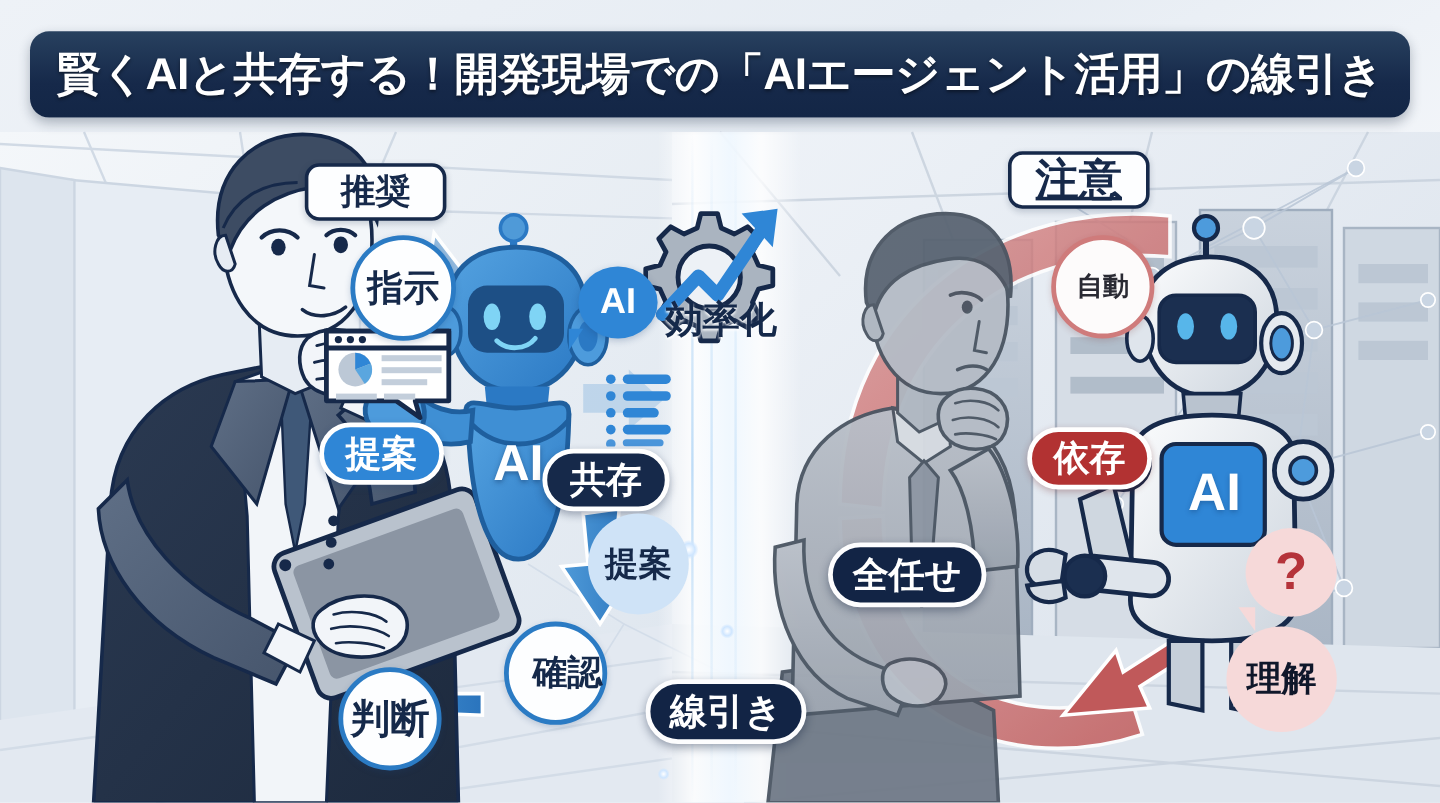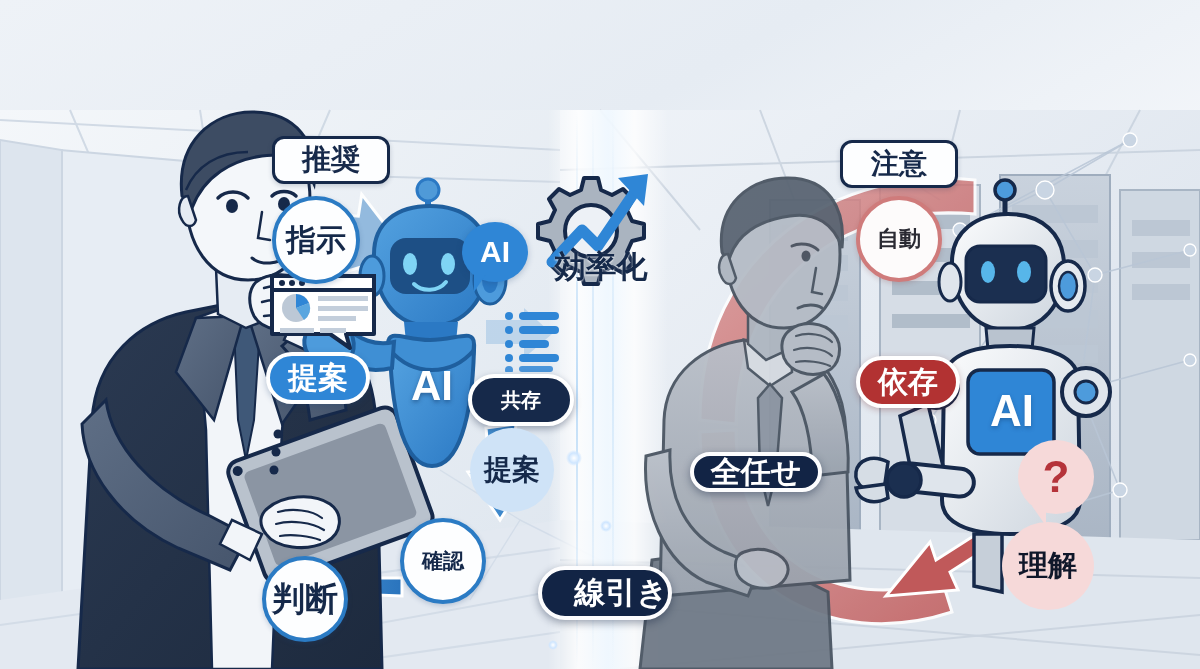--- a/index.html
+++ b/index.html
@@ -37,21 +37,21 @@
     text-shadow:0 2px 3px rgba(0,0,0,.45);
   }
 
   
   .chip{position:absolute;display:flex;align-items:center;justify-content:center;box-sizing:border-box;font-weight:700;white-space:nowrap;}
 
   .chip-outline{
     background:#fdfeff;border:3px solid #16294a;border-radius:12px;color:#16294a;
     box-shadow:0 2px 5px rgba(25,45,75,.2);
   }
-  .chip-circle{border-radius:50%;}
+  .chip-circle{border-radius:50%;margin-left:20px;}
   .chip-pill{border-radius:999px;}
 
   .c-white-blue{background:#fdfeff;border:4px solid #2b7bc4;color:#15294a;box-shadow:0 2px 5px rgba(30,70,120,.22);}
   .c-blue-solid{background:#2f86d6;border:4px solid #ffffff;color:#fff;box-shadow:0 2px 6px rgba(25,60,110,.28);}
   .c-blue-light{background:#cfe3f7;border:0;color:#15294a;}
   .c-navy-solid{background:#16294a;border:4px solid #ffffff;color:#fff;box-shadow:0 3px 7px rgba(15,30,60,.35);}
   .c-navy-deep{background:#122445;border:4px solid #fdfdfe;color:#fff;box-shadow:0 3px 8px rgba(15,30,60,.4);}
   .c-red-solid{background:#b23232;border:4px solid #ffffff;color:#fff;box-shadow:0 2px 6px rgba(110,30,30,.3);}
   .c-white-red{background:#fdfbfb;border:4px solid #cf7b7b;color:#2a2a33;box-shadow:0 2px 5px rgba(120,50,50,.2);}
   .c-pink-soft{background:#f6d9d9;border:0;color:#0f172a;}
@@ -494,74 +494,77 @@
         <circle cx="5" cy="34" r="4"></circle>
           <rect x="15" y="30" width="30" height="8" rx="4"></rect>
         <circle cx="5" cy="48" r="4"></circle>
           <rect x="15" y="44" width="40" height="8" rx="4"></rect>
         <circle cx="5" cy="60" r="4" opacity=".85"></circle>
           <rect x="15" y="56" width="34" height="6" rx="3" opacity=".85"></rect>
       </g>
     </svg>
   </div>
 
-
-  <div class="chip chip-outline" style="left:272px;top:136px;width:118px;height:48px;font-size:29px;">
+  <div class="title-bar">
+    <span class="title-text">賢くAIと共存する！開発現場での「AIエージェント活用」の線引き</span>
+  </div>
+
+  <div class="chip chip-outline" style="left:254px;top:136px;width:118px;height:48px;font-size:29px;">
     <span>推奨</span>
   </div>
-  <div class="chip chip-outline" style="left:840px;top:140px;width:118px;height:48px;font-size:28px;">
+  <div class="chip chip-outline" style="left:840px;top:126px;width:118px;height:48px;font-size:36px;text-decoration:underline;">
     <span>注意</span>
   </div>
 
   <div class="chip chip-circle c-white-blue" style="left:272px;top:196px;width:88px;height:88px;font-size:30px;">
     <span>指示</span>
   </div>
 
   <div class="chip chip-pill c-blue-solid" style="left:266px;top:352px;width:104px;height:52px;font-size:30px;">
     <span>提案</span>
   </div>
 
   <div class="chip" style="left:396px;top:358px;width:72px;height:56px;font-size:42px;color:#ffffff;text-shadow:0 2px 4px rgba(15,50,95,.5);">
     <span>AI</span>
   </div>
 
   <div class="chip chip-circle" style="left:462px;top:222px;width:66px;height:60px;background:#2f86d6;color:#fff;font-size:30px;border-radius:50% 50% 50% 50%;box-shadow:0 2px 6px rgba(25,60,110,.25);">
     <span>AI</span>
   </div>
   <div style="position:absolute;left:474px;top:274px;width:0;height:0;border-left:12px solid #2f86d6;border-bottom:18px solid transparent;"></div>
 
-  <div class="chip chip-pill c-navy-solid" style="left:468px;top:374px;width:106px;height:52px;font-size:20px;">
+  <div class="chip chip-pill c-navy-solid" style="left:452px;top:374px;width:106px;height:52px;font-size:30px;">
     <span>共存</span>
   </div>
 
   <div class="chip chip-circle c-blue-light" style="left:470px;top:428px;width:84px;height:84px;font-size:28px;">
     <span>提案</span>
   </div>
 
-  <div class="chip chip-circle c-white-blue" style="left:400px;top:518px;width:86px;height:86px;font-size:21px;">
+  <div class="chip chip-circle c-white-blue" style="left:400px;top:518px;width:86px;height:86px;font-size:29px;justify-content:flex-end;">
     <span>確認</span>
   </div>
 
   <div class="chip chip-circle c-white-blue" style="left:262px;top:556px;width:86px;height:86px;font-size:33px;">
     <span>判断</span>
   </div>
 
-  <div class="chip chip-pill c-navy-deep" style="left:538px;top:566px;width:134px;height:54px;font-size:31px;justify-content:flex-end;">
+  <div class="chip chip-pill c-navy-deep" style="left:538px;top:566px;width:134px;height:54px;font-size:31px;">
     <span>線引き</span>
   </div>
 
   <div class="chip chip-circle c-white-red" style="left:856px;top:196px;width:86px;height:86px;font-size:22px;">
     <span>自動</span>
   </div>
 
   <div class="chip chip-pill c-red-solid" style="left:856px;top:356px;width:104px;height:52px;font-size:30px;">
     <span>依存</span>
   </div>
 
-  <div class="chip chip-pill c-navy-deep" style="left:690px;top:452px;width:132px;height:40px;font-size:30px;text-align:right;">
+  <div class="chip chip-pill c-navy-deep" style="left:690px;top:452px;width:132px;height:54px;font-size:30px;text-align:right;">
     <span>全任せ</span>
   </div>
 
   <div class="chip" style="left:975px;top:380px;width:74px;height:62px;font-size:44px;color:#ffffff;text-shadow:0 2px 4px rgba(15,50,95,.35);">
     <span>AI</span>
   </div>
 
   <div class="chip chip-circle c-pink-q" style="left:1018px;top:440px;width:76px;height:74px;font-size:44px;">
     <span>?</span>
   </div>

